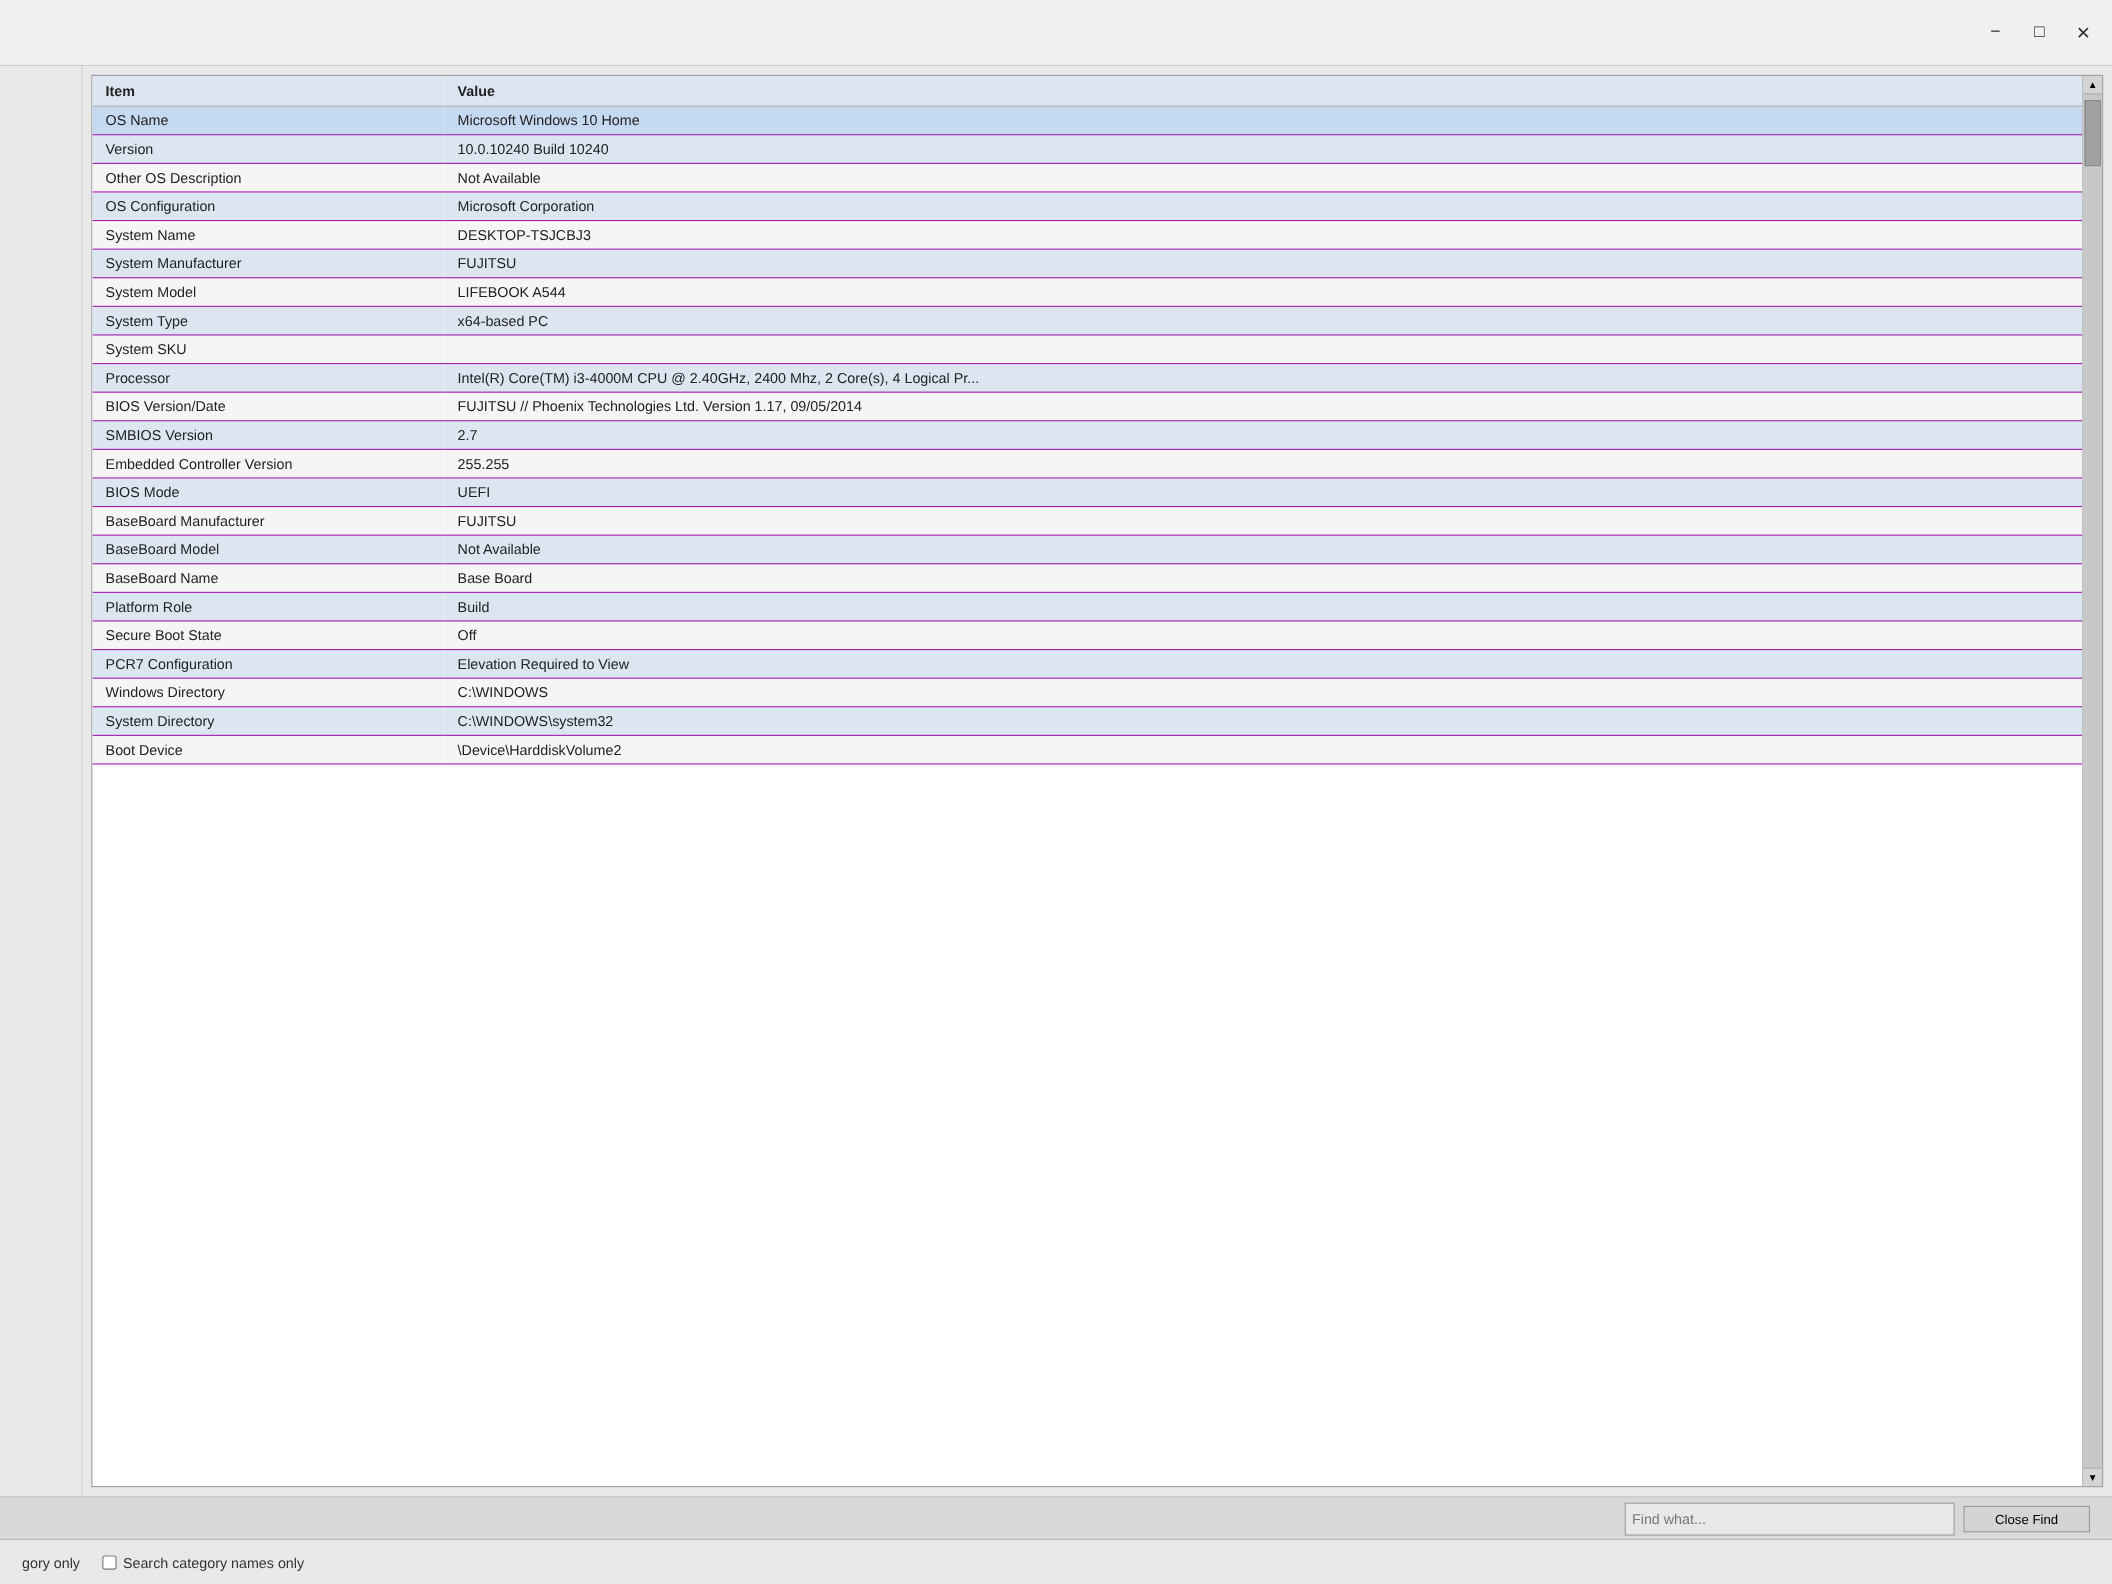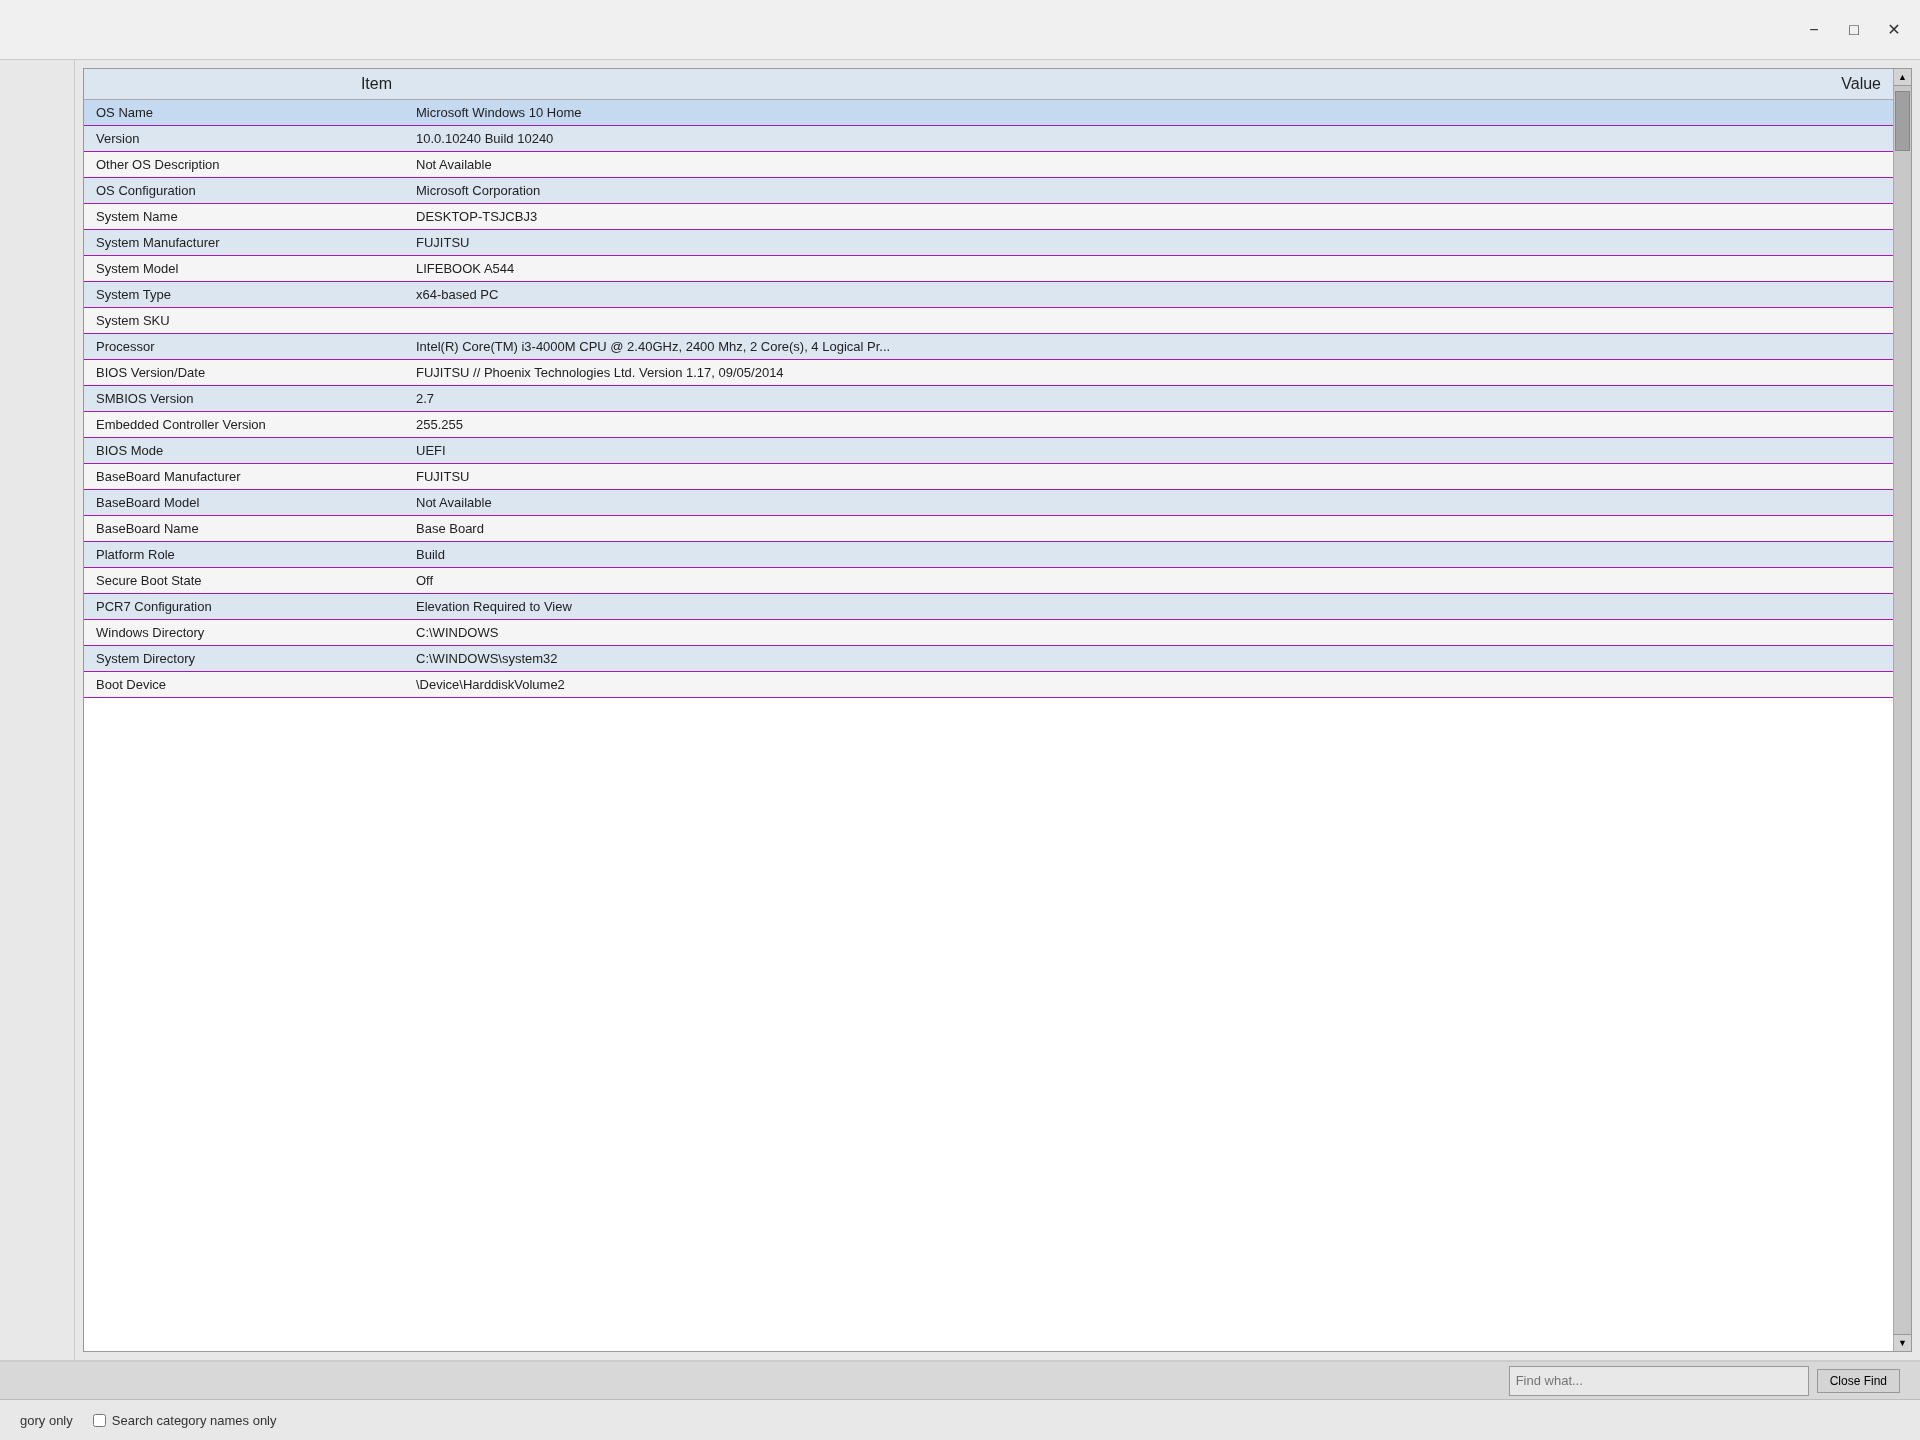--- a/index.html
+++ b/index.html
@@ -72,26 +72,26 @@
       width: 100%;
       border-collapse: collapse;
       font-size: 13px;
     }
 
     .data-table thead tr {
       background: #dce6f1;
     }
 
     .data-table thead th {
-      text-align: right;
+      text-align: left;
       padding: 6px 12px;
-      font-weight: 400;
+      font-weight: 700;
       border-bottom: 1px solid #aaa;
       color: #222;
-      font-size: 16px;
+      font-size: 13px;
     }
 
     .data-table tbody tr {
       background: #f5f5f5;
     }
 
     .data-table tbody tr:nth-child(even) {
       background: #dce6f1;
     }
 
@@ -199,21 +199,21 @@
       height: 24px;
       border: 1px solid #999;
       padding: 14px 6px;
       font-size: 13px;
       background: #e8e8e8;
       color: #888;
     }
 
     .find-close-btn {
       height: 24px;
-      padding: 0 12px;
+      padding: 0 28px;
       background: #d4d4d4;
       border: 1px solid #999;
       font-size: 12px;
       cursor: pointer;
       margin-left: 8px;
     }
 
     .search-bar {
       height: 40px;
       display: flex;

